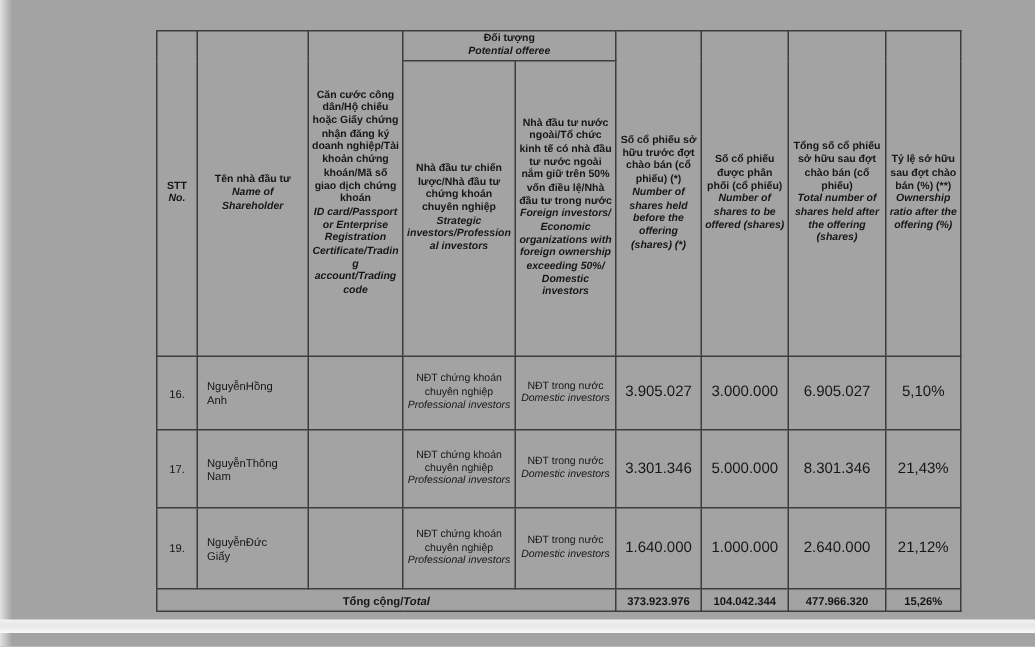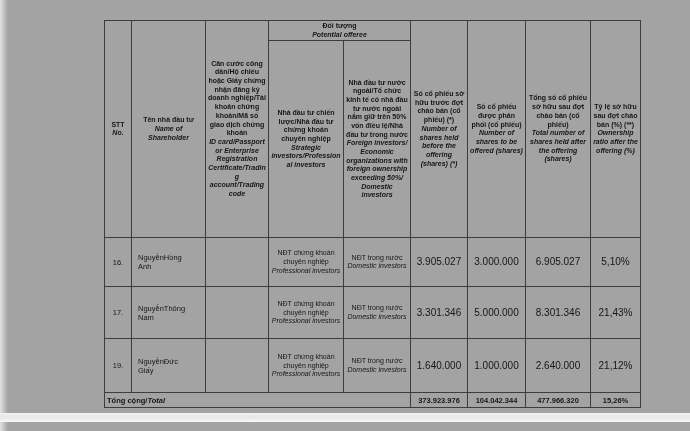--- a/index.html
+++ b/index.html
@@ -40,21 +40,21 @@
   tr.r16 { height: 49px; }
   tr.r17 { height: 52px; }
   tr.r18 { height: 54px; }
   tr.rtotal { height: 15px; }
   td.num { font-size: 10px; }
   td.stt-cell { font-size: 7.5px; }
   td.name-cell { text-align: left; padding: 2px 6px; font-size: 7.5px; vertical-align: middle; }
   .name-line1 { display: flex; justify-content: flex-start; }
   .offeree-cell div { display: block; }
   tr.rtotal td { font-weight: bold; font-size: 7.5px; padding: 1px 2px; }
-  td.total-label-cell { text-align: left; }
+  td.total-label-cell { text-align: center; }
 </style>
 </head>
 <body>
 
 <div class="scan-page">
   <div class="edge-left"></div>
   <div class="bottom-band"></div>
 
   <table class="shareholders">
     <colgroup>

